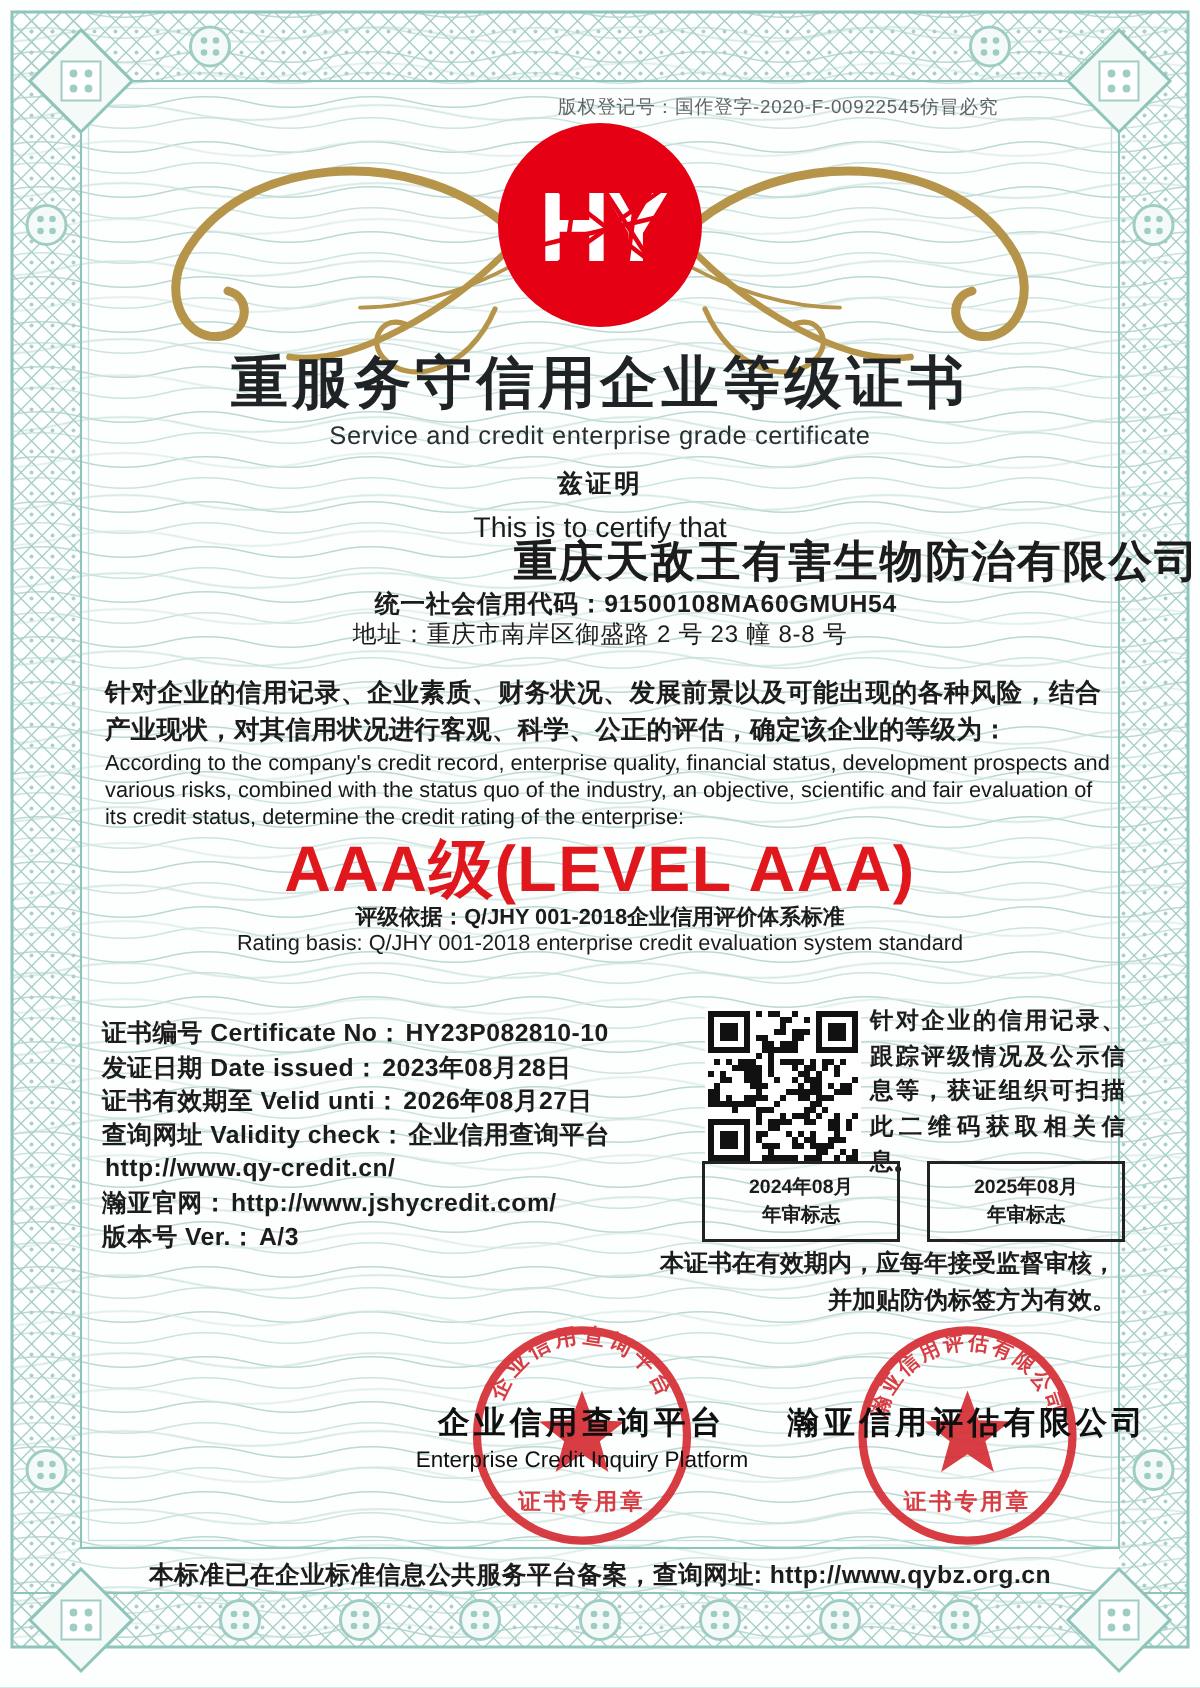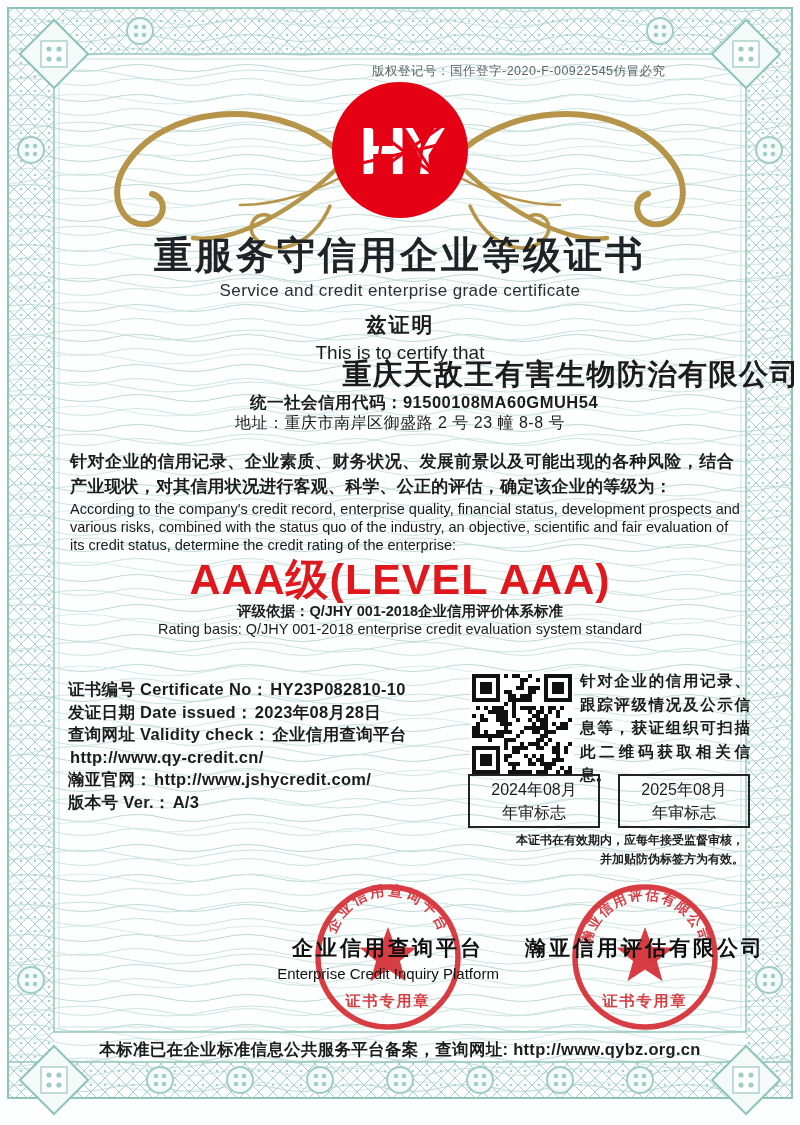--- a/index.html
+++ b/index.html
@@ -13,21 +13,21 @@
   .ctr{left:0;right:0;text-align:center;}
   .bg-svg{position:absolute;inset:0;z-index:0;}
   .content{position:relative;z-index:1;}
 
   .copyright{top:63px;left:372px;font-size:12.5px;color:#5f6366;letter-spacing:.5px;white-space:nowrap;font-weight:500;}
 
   .logo-wrap{top:80px;left:50%;transform:translateX(-50%);width:140px;height:140px;}
 
   .cert-title{top:230px;font-size:38px;font-weight:700;letter-spacing:3px;color:#1f2326;}
   .cert-subtitle{top:281px;font-size:17px;color:#2a2e31;letter-spacing:.4px;}
-  .certify-zh{top:311px;font-size:21px;font-weight:600;letter-spacing:2px;}
+  .certify-zh{top:311px;font-size:17px;font-weight:600;letter-spacing:2px;}
   .certify-en{top:342px;font-size:19px;}
   .company-name{top:355px;font-size:29px;font-weight:800;letter-spacing:1.5px;text-align:right;}
   .credit-code{top:392px;font-size:16.5px;font-weight:600;letter-spacing:.5px;margin-left:48px;}
   .address{top:413px;font-size:16px;font-weight:400;letter-spacing:.5px;}
 
   .para-zh{top:450px;left:70px;width:664px;font-size:17px;line-height:1.45;font-weight:600;text-align:justify;letter-spacing:.2px;}
   .para-en{top:501px;left:70px;width:670px;font-size:14.5px;line-height:1.23;color:#17181a;}
 
   .grade{top:551px;font-size:43px;font-weight:800;color:#e0181e;letter-spacing:1px;}
   .basis-zh{top:602px;font-size:14.5px;font-weight:600;}
@@ -35,23 +35,23 @@
 
   .details{top:678px;left:68px;}
   .detail-row{font-size:16.5px;line-height:22.6px;font-weight:600;letter-spacing:.3px;white-space:nowrap;}
   .detail-row .lbl{margin-right:2px;}
 
   .qr-box{left:470px;top:672px;width:100px;height:100px;background:#ffffff;padding:2px;}
   .qr-note{left:580px;top:669px;width:170px;font-size:15.5px;line-height:1.52;font-weight:600;text-align:justify;}
 
   .audit-row{left:468px;top:774px;display:flex;gap:18px;}
   .audit-box{width:128px;height:50px;border:2px solid #232323;display:flex;flex-direction:column;
-    align-items:center;justify-content:center;font-size:16px;font-weight:400;line-height:1.45;}
-
-  .supervision{top:831px;right:56px;width:330px;text-align:right;font-size:12px;font-weight:600;line-height:1.55;}
+    align-items:center;justify-content:center;font-size:13px;font-weight:700;line-height:1.45;}
+
+  .supervision{top:831px;right:56px;width:330px;text-align:right;font-size:16px;font-weight:600;line-height:1.55;}
 
   .stamp-svg{top:872px;width:170px;height:170px;z-index:2;}
   .stamp-left{left:303px;} .stamp-right{left:560px;}
   .org-text{top:934px;z-index:3;text-align:center;transform:translateX(-50%);white-space:nowrap;}
   .org-left{left:388px;} .org-right{left:645px;}
   .org-zh{font-size:21px;font-weight:800;letter-spacing:3px;color:#101010;}
   .org-en{font-size:15px;color:#101010;margin-top:3px;}
 
   .footer-line{top:1039px;font-size:16.5px;font-weight:600;letter-spacing:.3px;}
 </style>
@@ -172,20 +172,23 @@
     <div class="abs ctr grade">AAA级(LEVEL AAA)</div>
     <div class="abs ctr basis-zh">评级依据：Q/JHY 001-2018企业信用评价体系标准</div>
     <div class="abs ctr basis-en">Rating basis: Q/JHY 001-2018 enterprise credit evaluation system standard</div>
 
     <div class="abs details">
       <div class="detail-row">
         <span class="lbl">证书编号 Certificate No：</span><span>HY23P082810-10</span>
       </div>
       <div class="detail-row">
         <span class="lbl">发证日期 Date issued：</span><span>2023年08月28日</span>
+      </div>
+      <div class="detail-row">
+        <span class="lbl">证书有效期至 Velid unti：</span><span>2026年08月27日</span>
       </div>
       <div class="detail-row">
         <span class="lbl">查询网址 Validity check：</span><span>企业信用查询平台</span>
       </div>
       <div class="detail-row">
         <span class="lbl"></span><span>http://www.qy-credit.cn/</span>
       </div>
       <div class="detail-row">
         <span class="lbl">瀚亚官网：</span><span>http://www.jshycredit.com/</span>
       </div>

